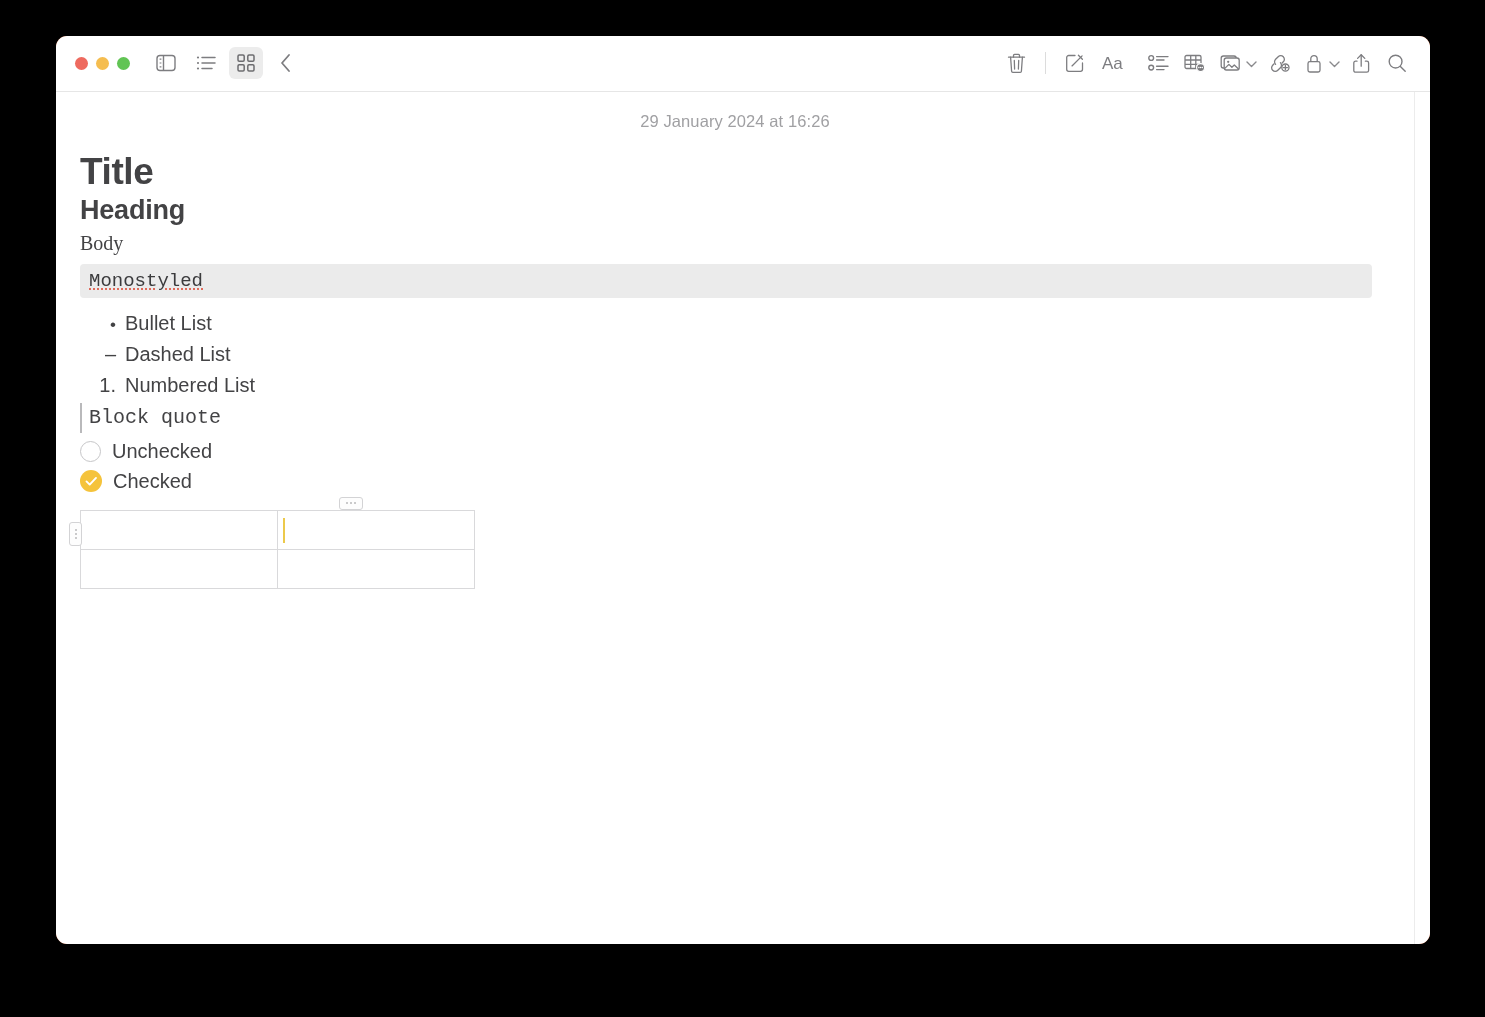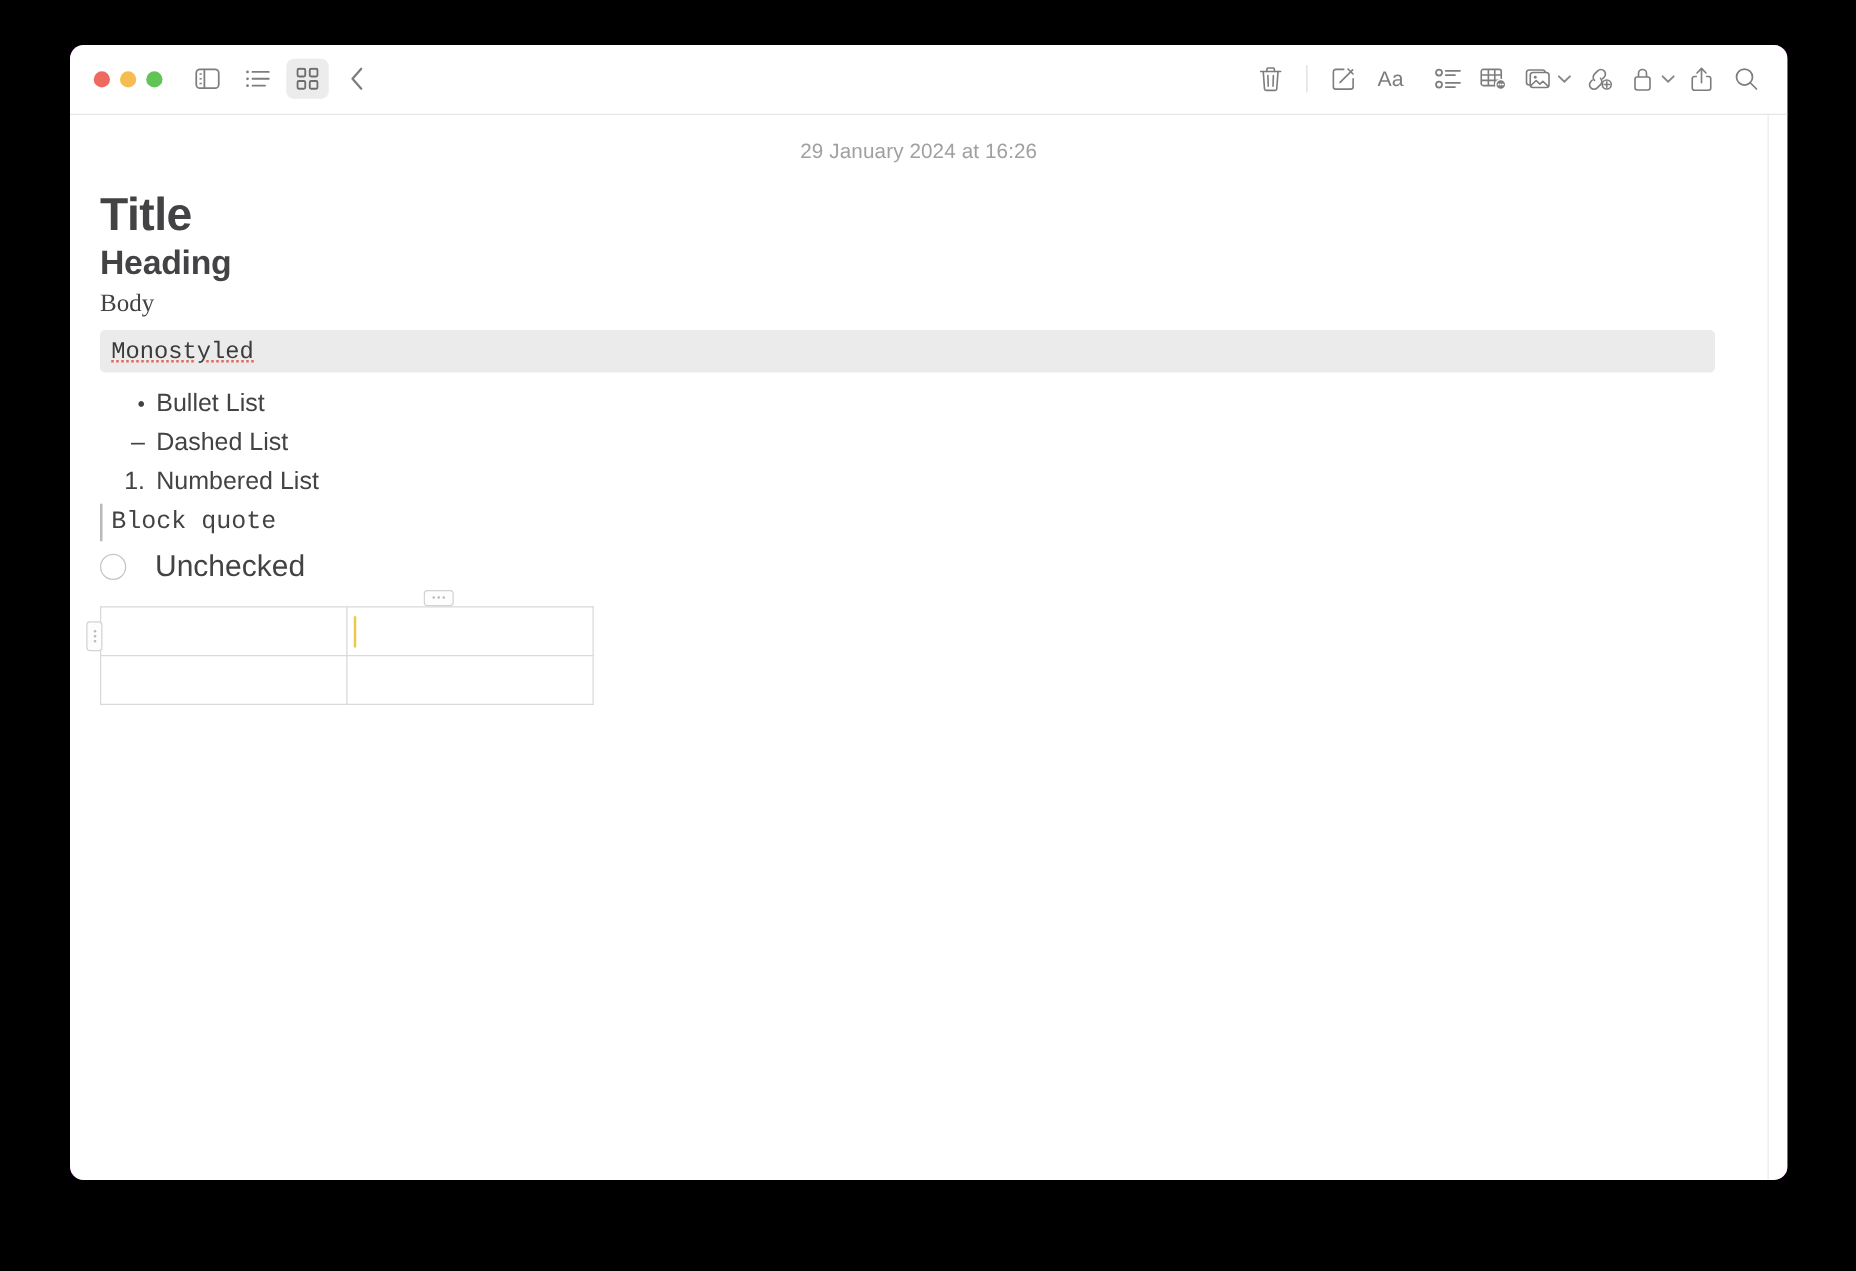--- a/index.html
+++ b/index.html
@@ -11,21 +11,21 @@
     overflow: hidden;
     font-family: "Liberation Sans", sans-serif;
   }
 
   .window {
     position: absolute;
     left: 56px;
     top: 36px;
     width: 1374px;
     height: 908px;
-    background: #d946ef;
+    background: #c2410c;
     border-radius: 11px;
     overflow: hidden;
     box-shadow: 0 6px 28px rgba(0,0,0,0.45);
   }
 
   
   .toolbar {
     position: relative;
     height: 55px;
     background: #ffffff;
@@ -228,23 +228,22 @@
     width: 22px;
     height: 22px;
     border-radius: 50%;
     background: #f5c33b;
     display: flex;
     align-items: center;
     justify-content: center;
     flex: none;
   }
   .check-label {
-    font-size: 24px;
-    color: #434345;
-    margin-left: 12px;
+    font-size: 20px;
+    color: #434345;
   }
 
   
   .table-wrap {
     position: relative;
     margin-top: 17px;
     width: 360px;
   }
   .col-handle {
     position: absolute;
@@ -507,20 +506,28 @@
       <div class="quote-row">
         <span class="quote-bar"></span>
         <span class="quote-text">Block quote</span>
       </div>
 
       <div class="check-row">
         <span class="circle-empty"></span>
         <span class="check-label">Unchecked</span>
       </div>
 
+      <div class="check-row">
+        <span class="circle-checked">
+          <svg width="13" height="11" viewBox="0 0 13 11" fill="none" stroke="#ffffff" stroke-width="1.9" stroke-linecap="round" stroke-linejoin="round">
+            <polyline points="1.5,5.4 4.7,8.6 11,1.9"></polyline>
+          </svg>
+        </span>
+        <span class="check-label">Checked</span>
+      </div>
 
       <div class="table-wrap">
 
         <div class="col-handle">
           <i></i>
             <i></i>
             <i></i>
         </div>
         <div class="row-handle">
           <i></i>

